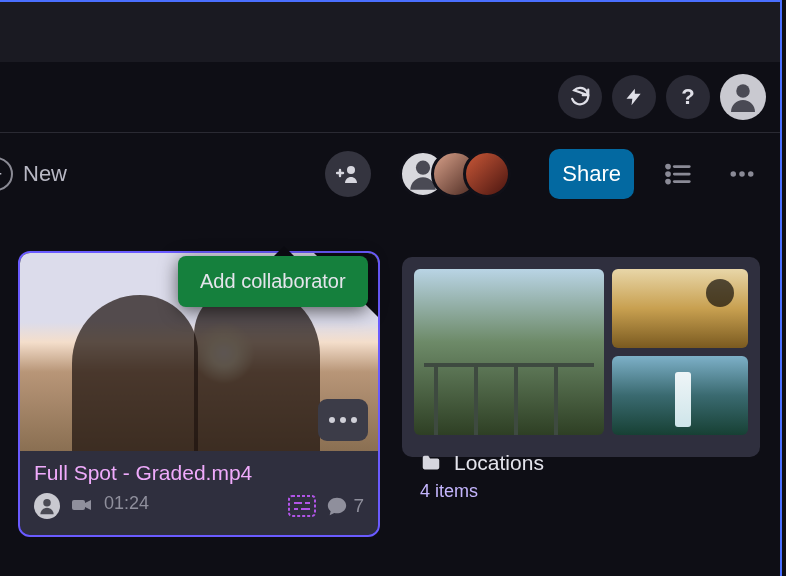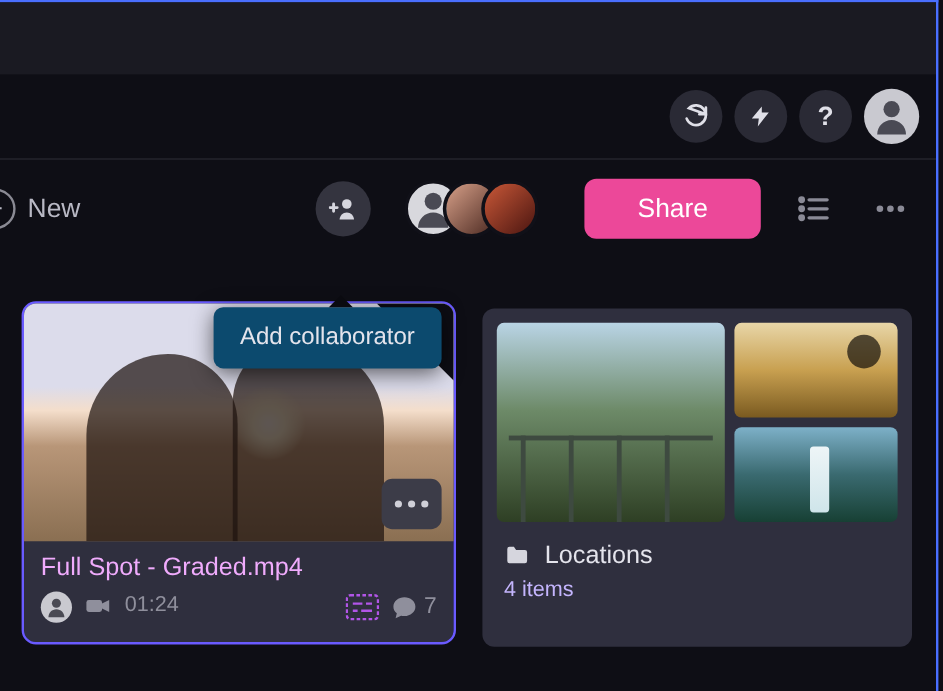--- a/index.html
+++ b/index.html
@@ -103,24 +103,24 @@
     background: #777;
     display: flex;
     align-items: center;
     justify-content: center;
     overflow: hidden;
   }
   .collab-avatar:first-child { margin-left: 0; background:#d8d8dd; }
   .collab-avatar.c2 { background: linear-gradient(135deg,#d7a089,#4a2820); }
   .collab-avatar.c3 { background: linear-gradient(135deg,#c95838,#4a1510); }
   .share-btn {
-    background: #ec4899;
+    background: #0369a1;
     color: #fff;
     font-size: 22px;
-    padding: 12px 44px;
+    padding: 12px 13px;
     border-radius: 10px;
     cursor: pointer;
     margin-left: 14px;
   }
   .list-view-btn, .more-btn {
     color: #8a8a96;
     cursor: pointer;
     width: 40px;
     display: flex;
     align-items: center;
@@ -193,21 +193,21 @@
     width:26px;height:26px;border-radius:50%;background:#c9c9d0;
     display:flex;align-items:center;justify-content:center;
   }
   .video-row .dur { font-size:18px; }
   .video-row .right { margin-left:auto; display:flex; align-items:center; gap:10px;}
   .cc-badge { color:#b255e8; display:flex;align-items:center; }
   .comment-badge { color:#8f8f9c; display:flex; align-items:center; gap:5px; font-size:19px;}
 
   .folder-card {
     width: 358px;
-    height: 282px;
+    height: 200px;
     border-radius: 10px;
     background: #2f2f3e;
     margin-top: 4px;
   }
   .folder-thumbs {
     height: 190px;
     padding: 12px;
     display:flex; gap:8px;
   }
   .ft-left {
@@ -235,21 +235,21 @@
   .ft-r2 { background: linear-gradient(180deg,#7db0c8 0%,#3a6a70 50%,#174034 100%); position:relative; }
   .ft-r2::after{content:"";position:absolute;left:46%;top:16px;bottom:8px;width:16px;background:linear-gradient(180deg,#eef5f7,#cfe5ea);border-radius:3px;}
   .folder-meta { padding: 4px 18px; }
   .folder-title-row { display:flex; align-items:center; gap:12px; font-size:21px; color:#e4e4ec; }
   .folder-count { color:#c4b5fd; font-size:18px; margin-top:6px; }
 
   .tooltip {
     position: absolute;
     top: 254px;
     left: 178px;
-    background: #0c4a6e;
+    background: #15803d;
     color: #e4e4ec;
     padding: 14px 22px;
     border-radius: 8px;
     font-size: 20px;
     z-index: 50;
     box-shadow: 0 4px 18px rgba(0,0,0,0.6);
   }
   .tooltip::before {
     content:"";
     position:absolute;

